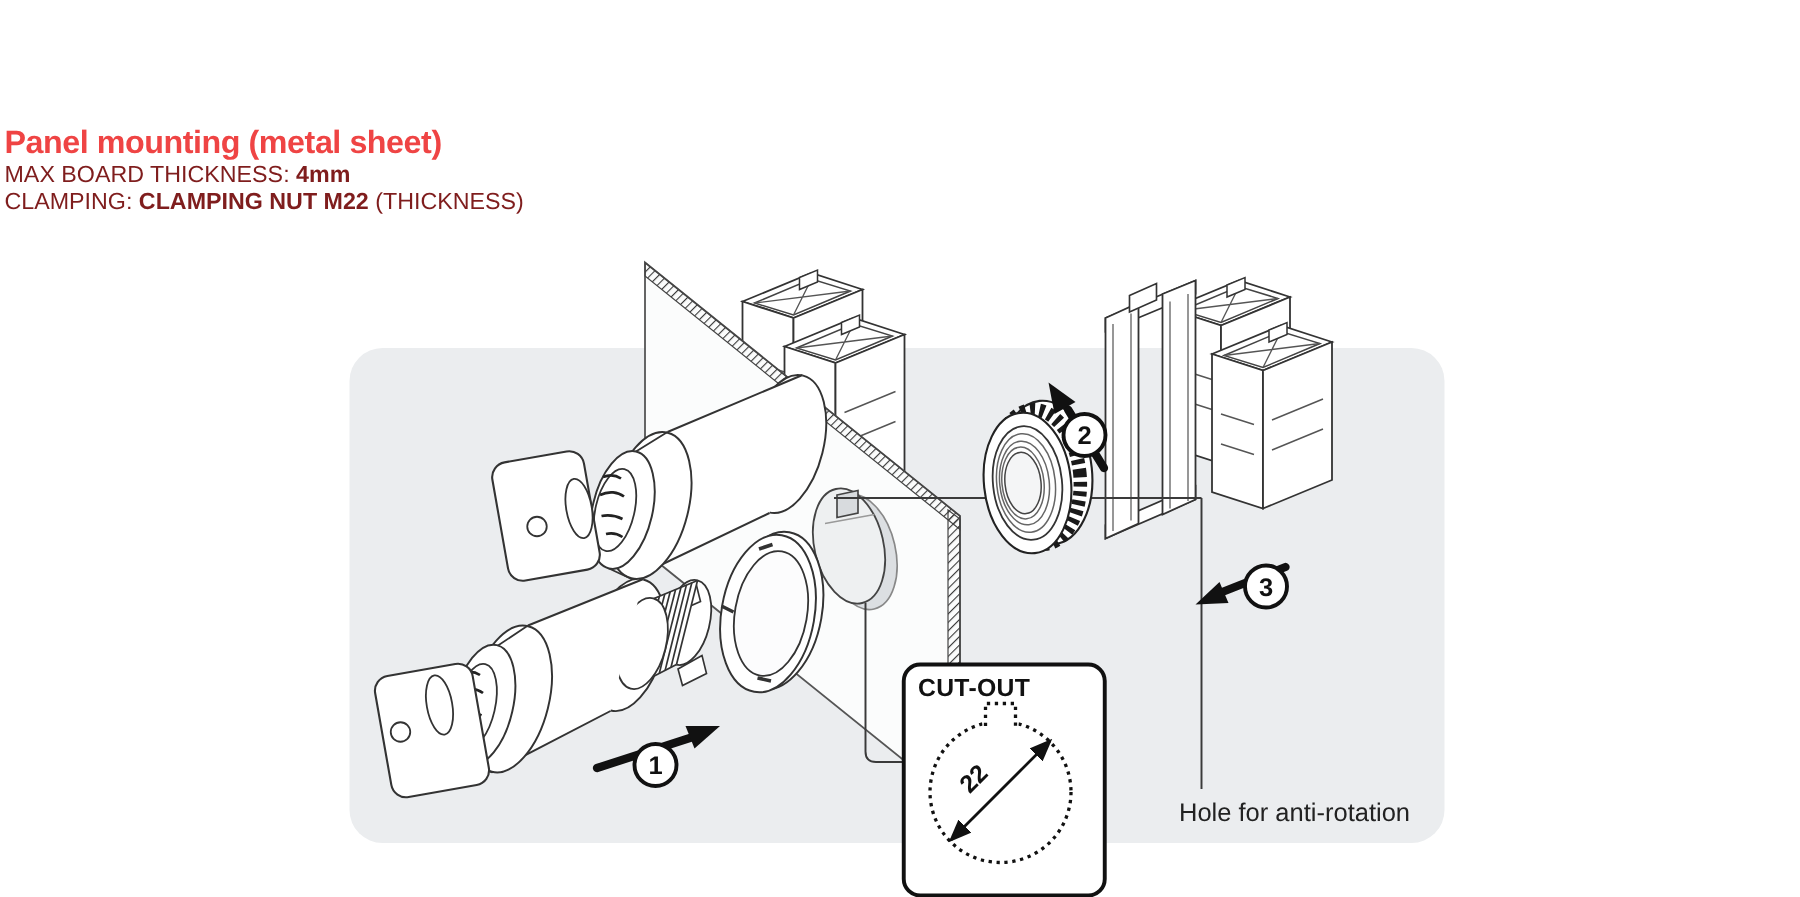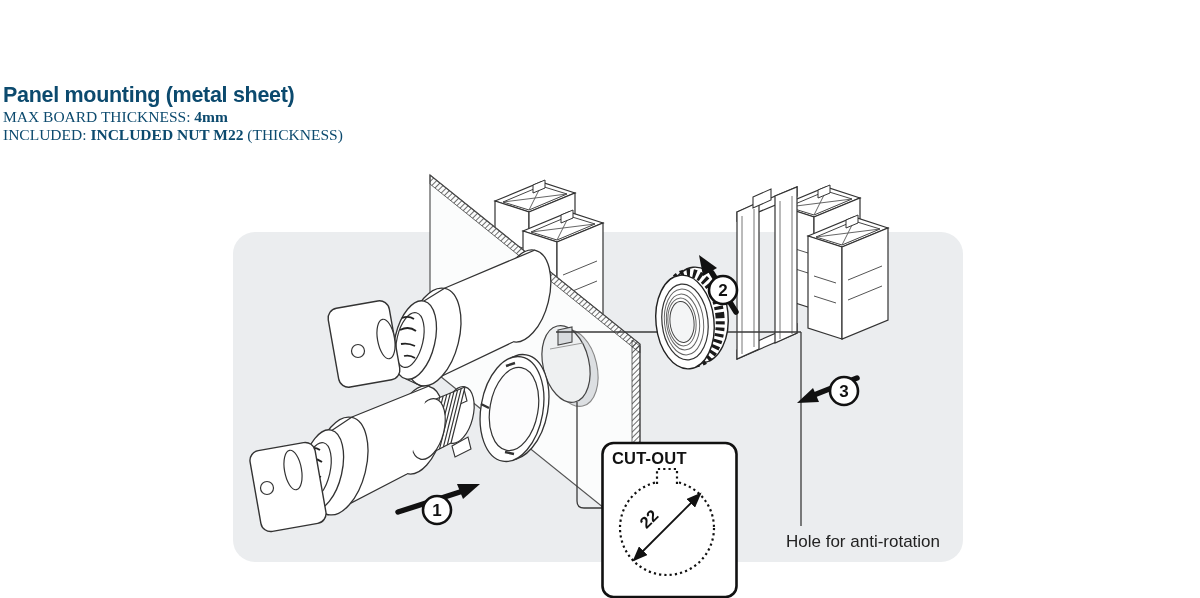--- a/index.html
+++ b/index.html
@@ -1,39 +1,39 @@
 <!DOCTYPE html>
 <html><head>
 <meta charset="utf-8">
 <style>
   html,body{margin:0;padding:0;background:#ffffff;}
   .canvas{
     position:relative;width:1200px;height:598px;background:#ffffff;overflow:hidden;
     font-family:"Liberation Sans", sans-serif;color:#1a1a1a;
   }
   .hdr{position:absolute;left:3px;top:83px;}
-  .hdr h1{margin:0;font-size:21.5px;font-weight:800;letter-spacing:-0.3px;line-height:25px;color:#0c4a6e;}
-  .hdr p{margin:0;font-size:15.5px;line-height:18px;color:#0c4a6e;font-family:Liberation Serif, serif;}
+  .hdr h1{margin:0;font-size:21.5px;font-weight:800;letter-spacing:-0.3px;line-height:25px;color:#ef4444;}
+  .hdr p{margin:0;font-size:15.5px;line-height:18px;color:#7f1d1d;}
   .hdr b{font-weight:700;}
   svg{position:absolute;left:0;top:0;}
   svg text{font-family:"Liberation Sans", sans-serif;}
   .t-cutout{font-size:16.5px;font-weight:800;fill:#111;letter-spacing:.2px;}
   .t-dim{font-size:16.5px;font-weight:700;fill:#111;}
   .t-badge{font-size:17px;font-weight:700;fill:#111;}
   .t-note{font-size:17px;fill:#222;}
 </style>
 </head>
 <body>
 
 <div class="canvas">
 
   <div class="hdr">
     <h1>Panel mounting (metal sheet)</h1>
     <p><span>MAX BOARD THICKNESS: </span><b>4mm</b></p>
-    <p><span>INCLUDED: </span><b>INCLUDED NUT M22</b><span> (THICKNESS)</span></p>
+    <p><span>CLAMPING: </span><b>CLAMPING NUT M22</b><span> (THICKNESS)</span></p>
   </div>
 
   <svg width="1200" height="598" viewBox="0 0 1200 598">
     <defs>
       <pattern id="hatch" patternUnits="userSpaceOnUse" width="4" height="4" patternTransform="rotate(45)">
         <line x1="0" y1="0" x2="0" y2="4" stroke="#3a3a3a" stroke-width="1.5"></line>
       </pattern>
       <marker id="dimArr" viewBox="0 0 10 8" refX="8.6" refY="4" markerWidth="8.5" markerHeight="7" orient="auto-start-reverse">
         <path d="M0,0 L10,4 L0,8 Z" fill="#111"></path>
       </marker>

